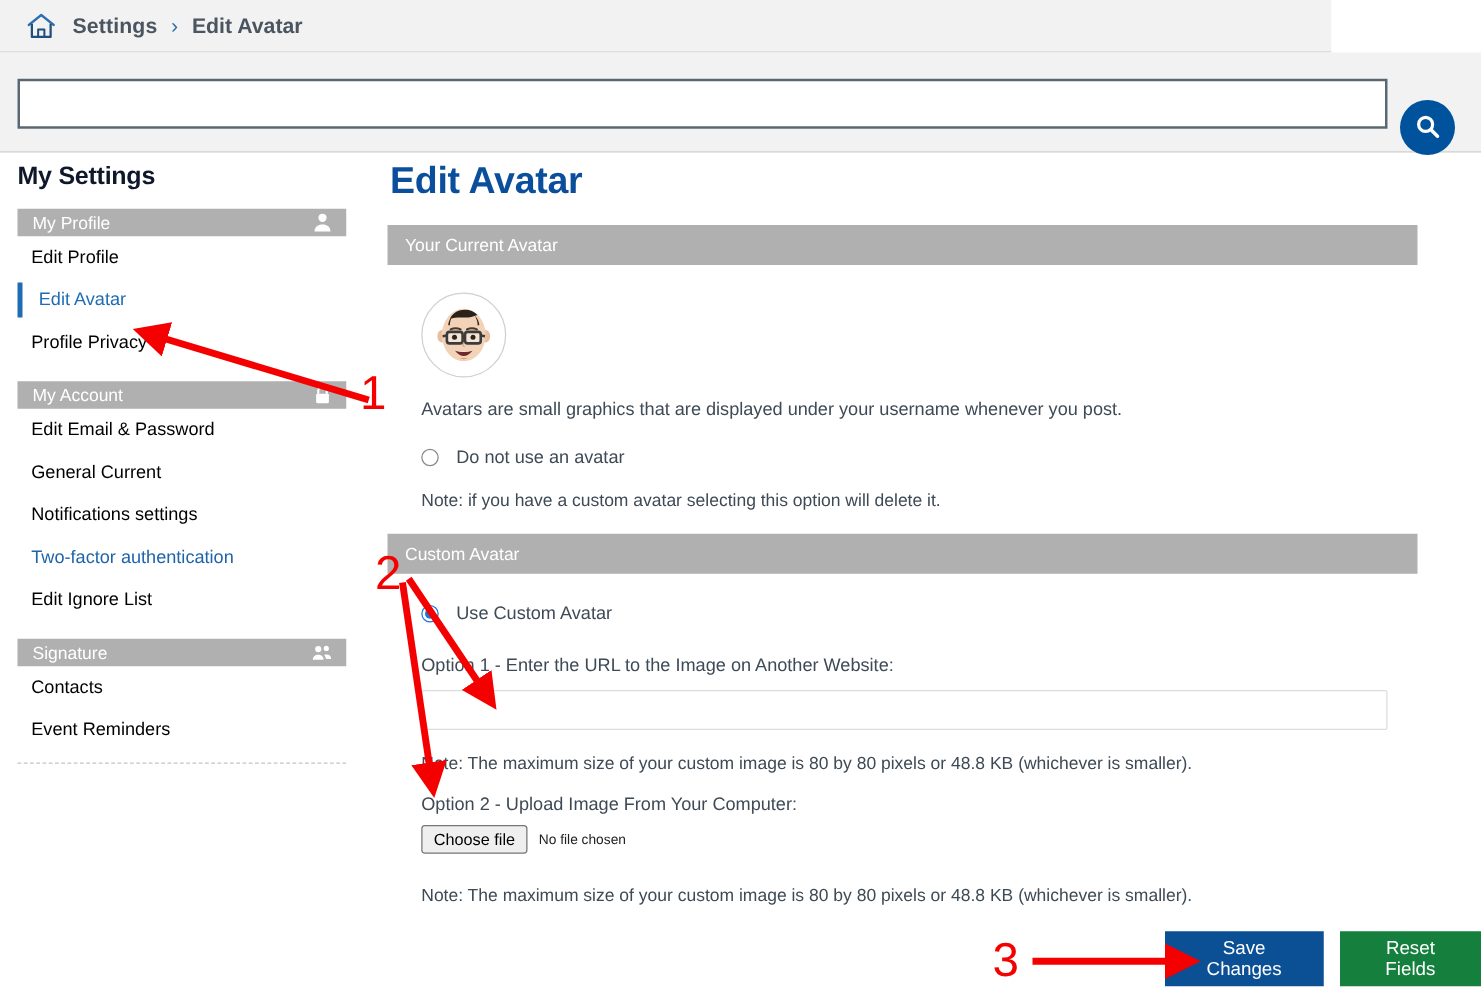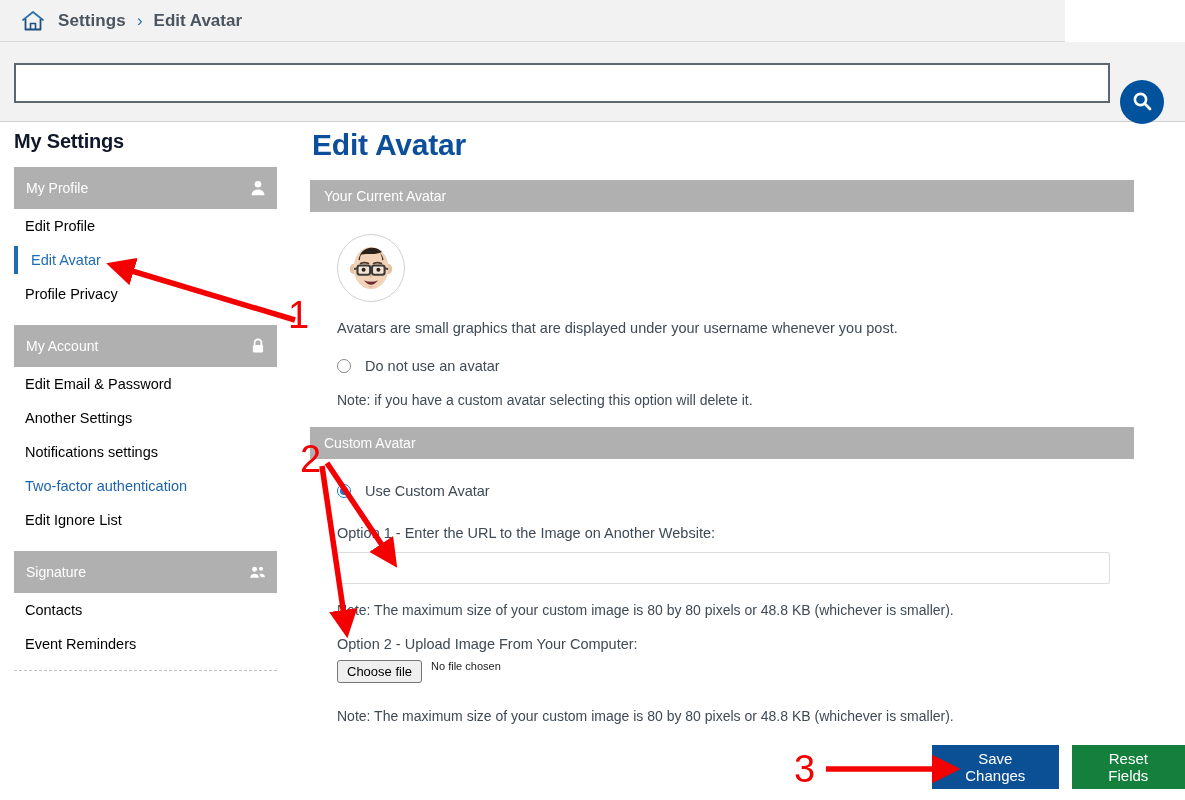--- a/index.html
+++ b/index.html
@@ -43,21 +43,21 @@
     display:flex; align-items:center; justify-content:center;
   }
 
   
   .sidebar { position:absolute; left:0; top:122px; width:300px; }
   .my-settings-title {
     font-size:20px; color:#0f172a; font-weight:bold;
     margin:8px 0 0 14px; letter-spacing:-.2px;
   }
   .side-group-header {
-    position:relative; margin:14px 0 0 14px; width:263px; height:42px;
+    position:relative; margin:14px 0 0 14px; width:263px; height:22px;
     background:#b0b0b0; color:#ffffff; font-size:14px;
     display:flex; align-items:center; box-sizing:border-box; padding:0 10px 0 12px;
     cursor:pointer;
   }
   .side-group-header .label { flex:1; }
   .side-group-header .gicon { width:18px; height:18px; display:block; }
   .side-item {
     position:relative; margin-left:14px; width:263px; height:34px;
     display:flex; align-items:center; box-sizing:border-box; padding-left:11px;
     font-size:14.5px; color:#000000; cursor:pointer;
@@ -104,21 +104,21 @@
     transform:translate(-50%,-50%);
   }
   .note { margin:18px 0 0 27px; font-size:14px; color:#3e4a55; }
   .field-label { margin:26px 0 0 27px; font-size:14.5px; color:#3e4a55; }
   .url-input {
     display:block; margin:11px 0 0 27px; width:773px; height:32px;
     border:1px solid #dcdcdc; background:#fff; box-sizing:border-box;
     font-size:14px; padding:0 8px; outline:none; color:#333;
     font-family:"Liberation Sans", sans-serif; border-radius:2px;
   }
-  .file-row { display:flex; margin:8px 0 0 27px; }
+  .file-row { display:flex; align-items:center; margin:8px 0 0 27px; }
   .choose-file-btn {
     font-family:"Liberation Sans", sans-serif;
     font-size:13px; padding:3px 9px; background:#efefef;
     border:1px solid #767676; border-radius:3px; color:#000; cursor:pointer;
   }
   .file-name { font-size:11px; color:#222; margin-left:9px; }
 
   .btn-row { position:absolute; left:622px; top:623px; display:flex;gap:13px; }
   .btn {
     font-family:"Liberation Sans", sans-serif; font-size:15px; color:#fff;
@@ -198,21 +198,21 @@
         <svg class="gicon" viewBox="0 0 18 18" fill="none">
           <path d="M5.6 8 V5.8 a3.4 3.4 0 0 1 6.8 0 V8" stroke="#ffffff" stroke-width="1.7"></path>
           <rect x="3.9" y="8" width="10.2" height="7.6" rx="1.1" fill="#ffffff"></rect>
         </svg>
       </span>
     </div>
     <div class="side-item">
       <span>Edit Email &amp; Password</span>
     </div>
     <div class="side-item">
-      <span>Another Settings</span>
+      <span>General Current</span>
     </div>
     <div class="side-item">
       <span>Notifications settings</span>
     </div>
     <div class="side-item blue">
       <span>Two-factor authentication</span>
     </div>
     <div class="side-item">
       <span>Edit Ignore List</span>
     </div>

